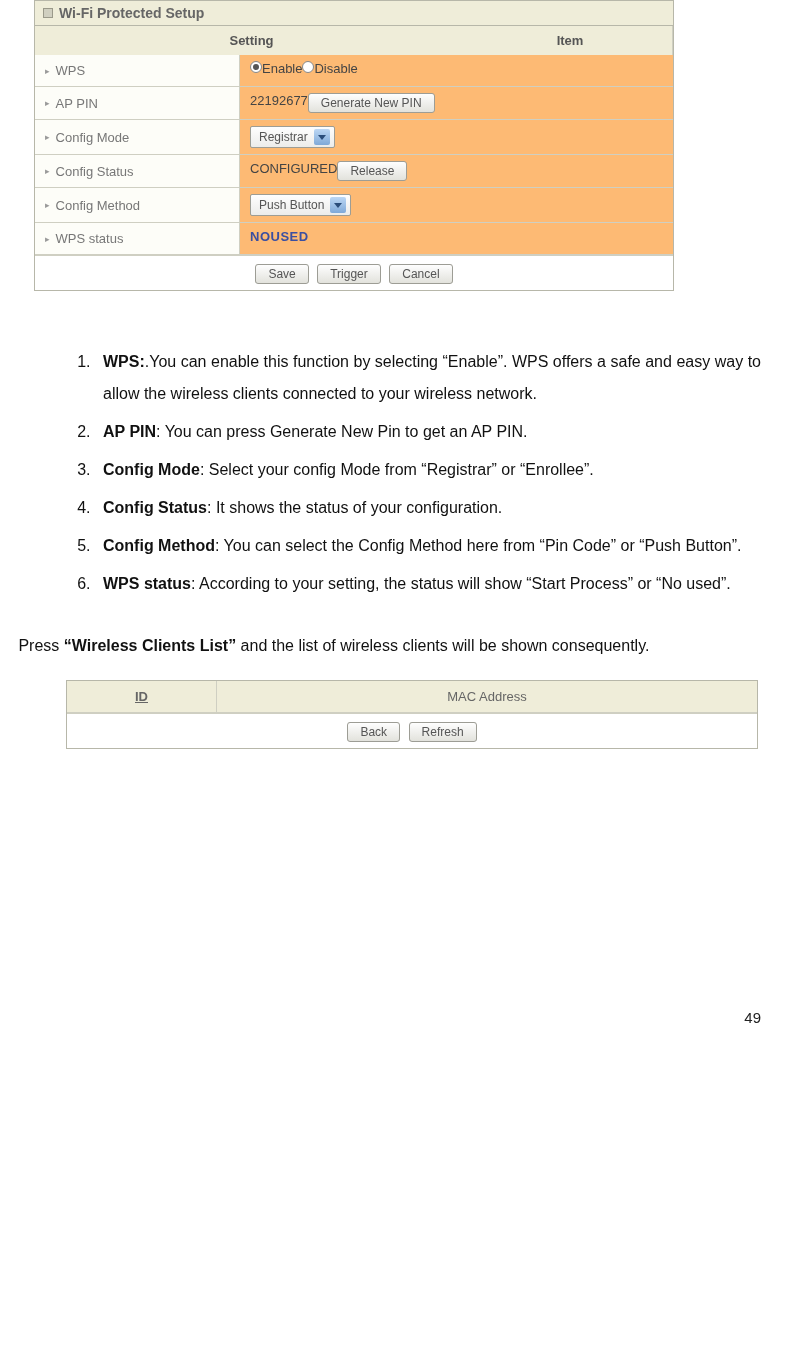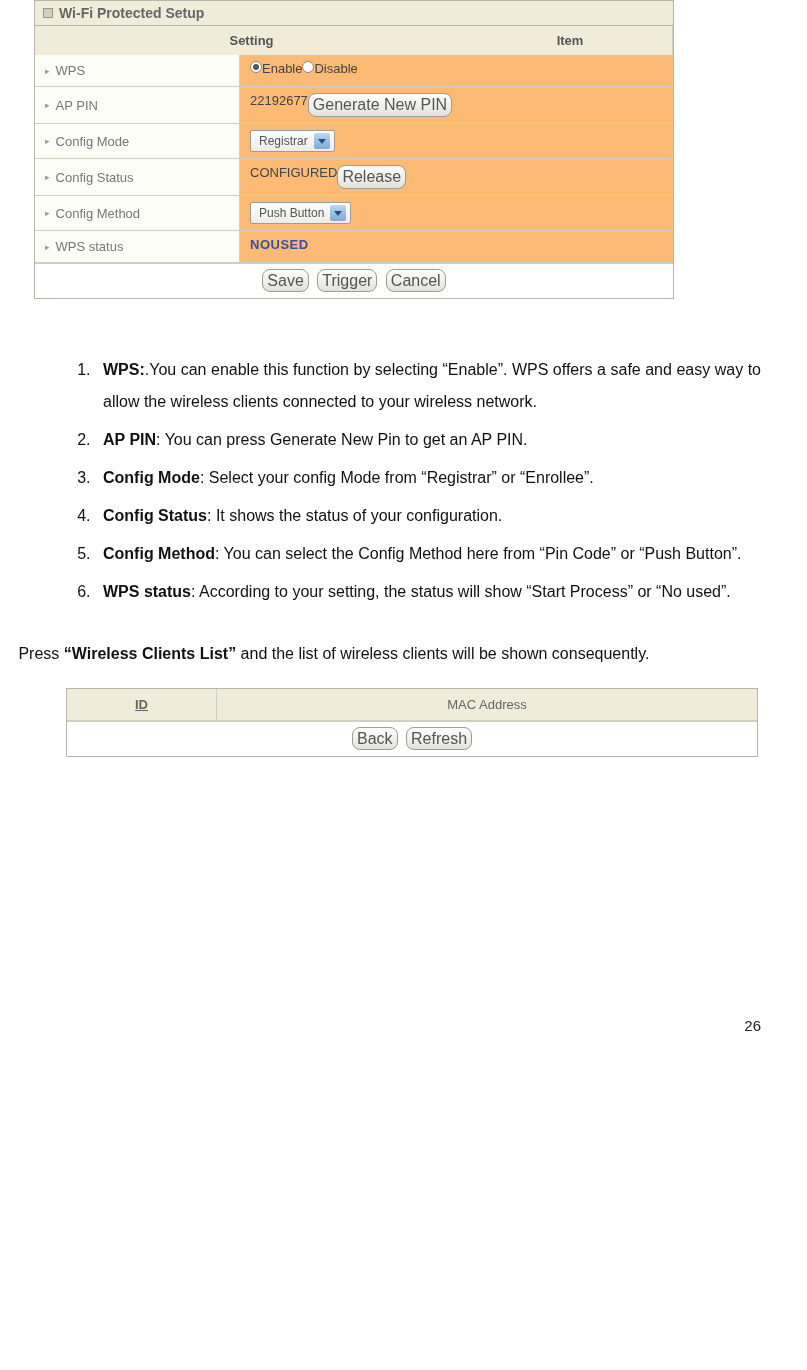--- a/index.html
+++ b/index.html
@@ -85,23 +85,23 @@
   }
   .radio.checked::after {
     content: "";
     width: 6px; height: 6px;
     border-radius: 50%;
     background: #555;
   }
   .btn {
     background: linear-gradient(#fefefe, #e2e2dc);
     border: 1px solid #9d9d95;
-    border-radius: 8px;
-    padding: 2px 4px;
-    font-size: 16px;
+    border-radius: 3px;
+    padding: 2px 12px;
+    font-size: 12px;
     color: #555;
     cursor: pointer;
     white-space: nowrap;
   }
   .select {
     background: linear-gradient(#fefefe, #ececea);
     border: 1px solid #9d9d95;
     border-radius: 2px;
     padding: 2px 4px 2px 8px;
     font-size: 12px;
@@ -298,14 +298,14 @@
     <div class="row">
       <div class="cell-left2">ID</div>
       <div class="cell-right2">MAC Address</div>
     </div>
     <div class="footer-row">
       <span class="btn">Back</span>
       <span class="btn">Refresh</span>
     </div>
   </div>
 
-  <div class="pagenum">26</div>
+  <div class="pagenum">49</div>
 </div>
 
 </body></html>

